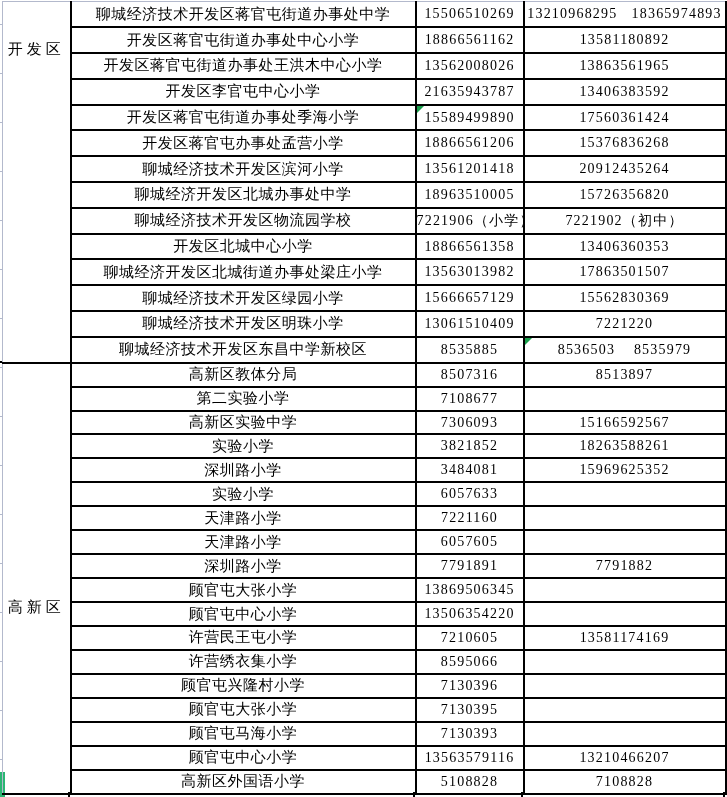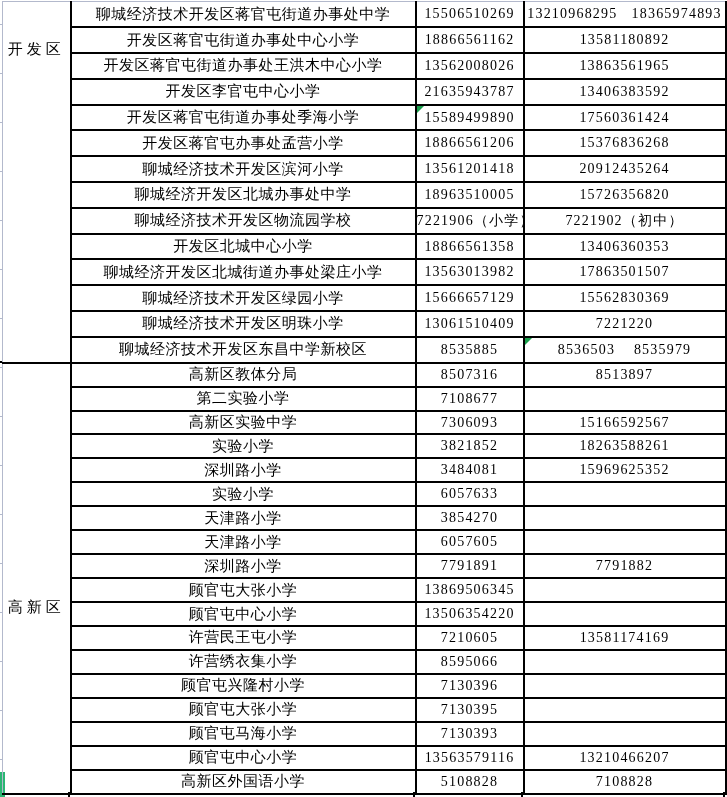--- a/index.html
+++ b/index.html
@@ -207,21 +207,21 @@
           <td class="phone1">3484081</td>
           <td class="phone2">15969625352</td>
         </tr>
         <tr class="s1">
           <td class="school">实验小学</td>
           <td class="phone1">6057633</td>
           <td class="phone2"></td>
         </tr>
         <tr class="s1">
           <td class="school">天津路小学</td>
-          <td class="phone1">3854270</td>
+          <td class="phone1">7221160</td>
           <td class="phone2"></td>
         </tr>
         <tr class="s1">
           <td class="school">天津路小学</td>
           <td class="phone1">6057605</td>
           <td class="phone2"></td>
         </tr>
         <tr class="s1">
           <td class="school">深圳路小学</td>
           <td class="phone1">7791891</td>

